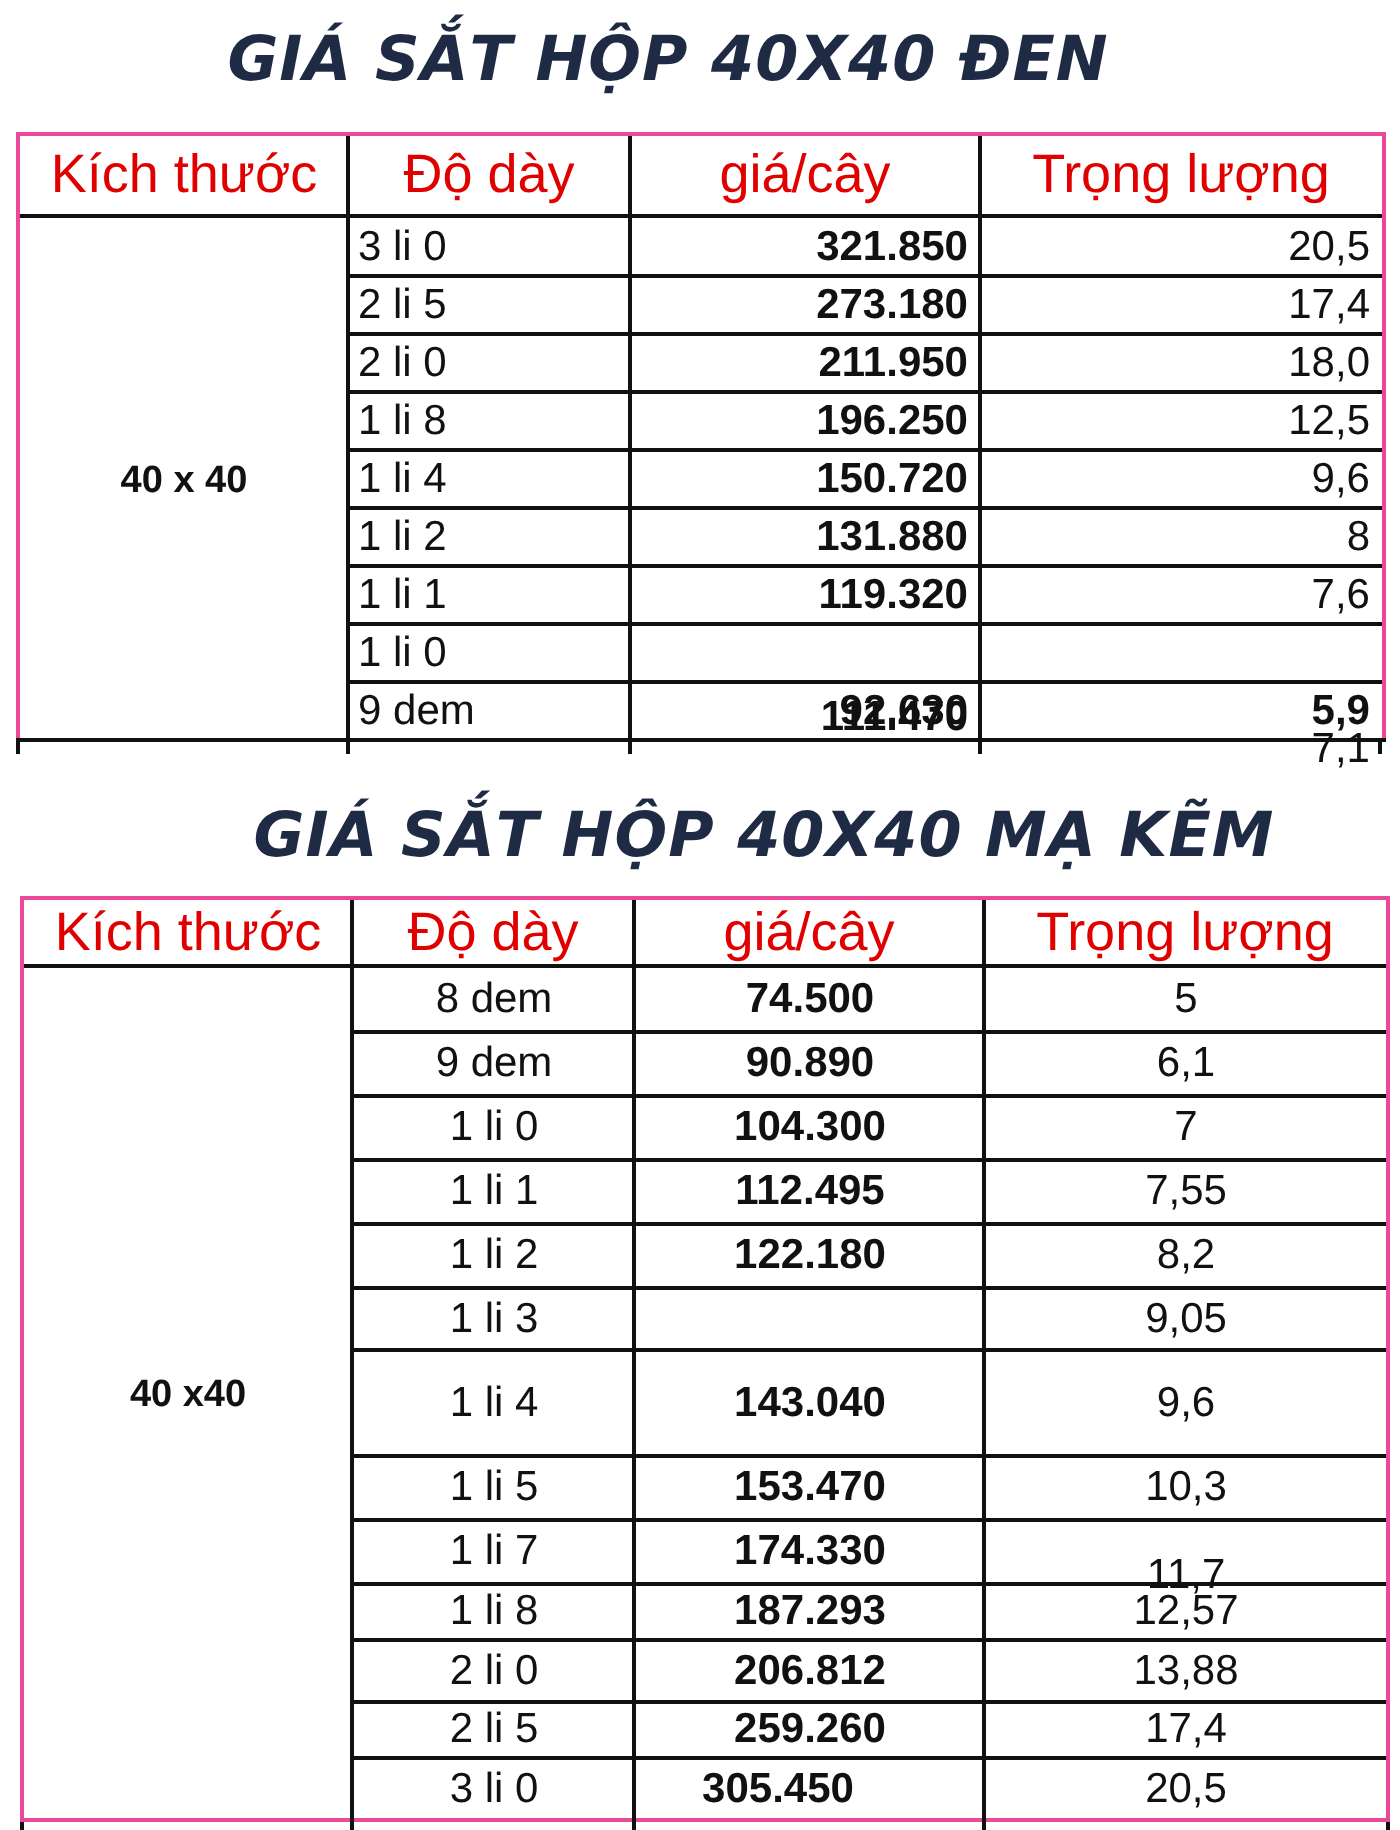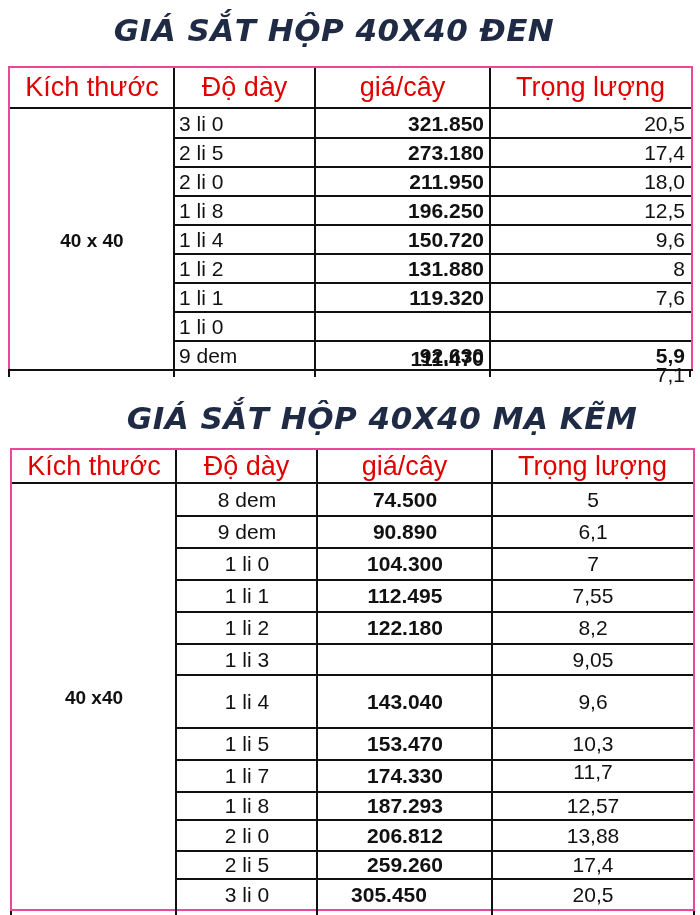--- a/index.html
+++ b/index.html
@@ -127,21 +127,21 @@
     <div class="cell thk" style="left: 165px; top: 225px; width: 140px; height: 53px;">1 li 4</div>
     <div class="cell price" style="left: 306px; top: 225px; width: 174px; height: 53px;">143.040</div>
     <div class="cell wt" style="left: 481px; top: 225px; width: 200px; height: 53px;">9,6</div>
     <div class="hline" style="left: 164px; top: 224px; width: 517px;"></div>
     <div class="cell thk" style="left: 165px; top: 278px; width: 140px; height: 32px;">1 li 5</div>
     <div class="cell price" style="left: 306px; top: 278px; width: 174px; height: 32px;">153.470</div>
     <div class="cell wt" style="left: 481px; top: 278px; width: 200px; height: 32px; text-align: right;">10,3</div>
     <div class="hline" style="left: 164px; top: 277px; width: 517px;"></div>
     <div class="cell thk" style="left: 165px; top: 310px; width: 140px; height: 32px;">1 li 7</div>
     <div class="cell price" style="left: 306px; top: 310px; width: 174px; height: 32px;">174.330</div>
-    <div class="cell wt" style="left: 481px; top: 308px; width: 200px; height: 28px; text-align: center;">11,7</div>
+    <div class="cell wt" style="left: 481px; top: 324px; width: 200px; height: 28px; text-align: center;">11,7</div>
     <div class="hline" style="left: 164px; top: 309px; width: 517px;"></div>
     <div class="cell thk" style="left: 165px; top: 342px; width: 140px; height: 28px;">1 li 8</div>
     <div class="cell price" style="left: 306px; top: 342px; width: 174px; height: 28px;">187.293</div>
     <div class="cell wt" style="left: 481px; top: 342px; width: 200px; height: 28px;">12,57</div>
     <div class="hline" style="left: 164px; top: 341px; width: 517px;"></div>
     <div class="cell thk" style="left: 165px; top: 370px; width: 140px; height: 31px;">2 li 0</div>
     <div class="cell price" style="left: 306px; top: 370px; width: 174px; height: 31px;">206.812</div>
     <div class="cell wt" style="left: 481px; top: 370px; width: 200px; height: 31px;">13,88</div>
     <div class="hline" style="left: 164px; top: 369px; width: 517px;"></div>
     <div class="cell thk" style="left: 165px; top: 401px; width: 140px; height: 28px;">2 li 5</div>

